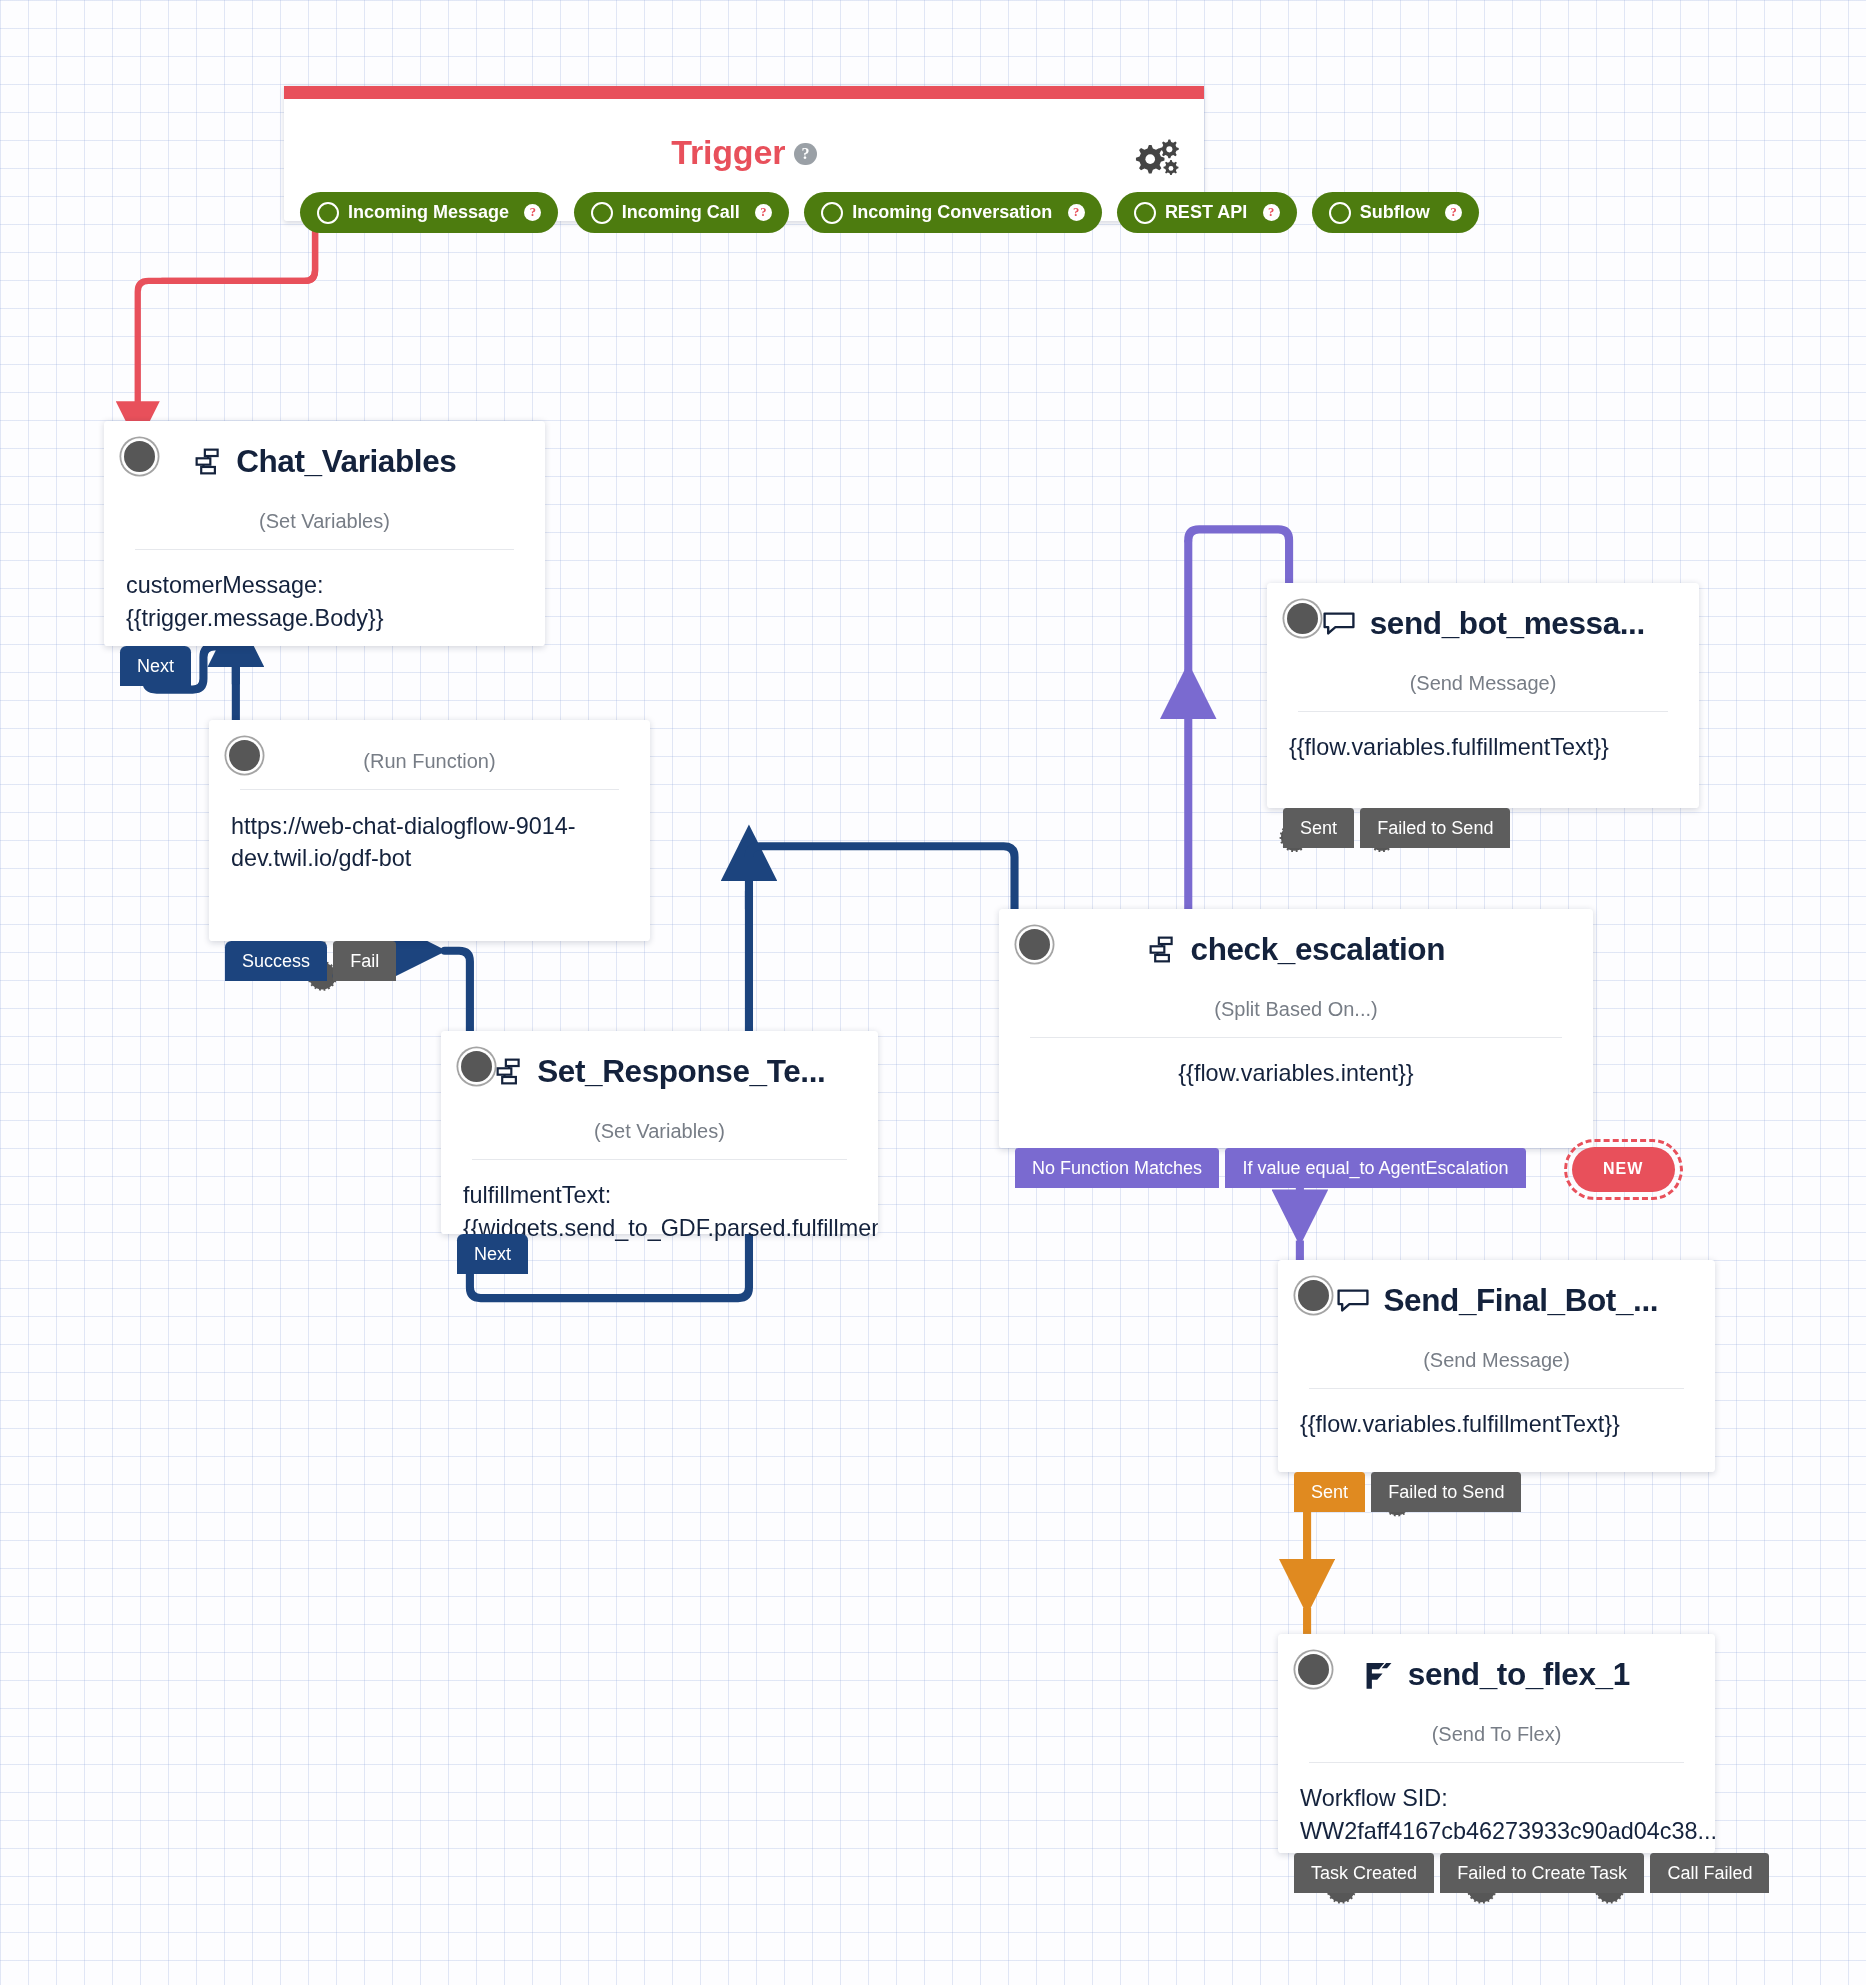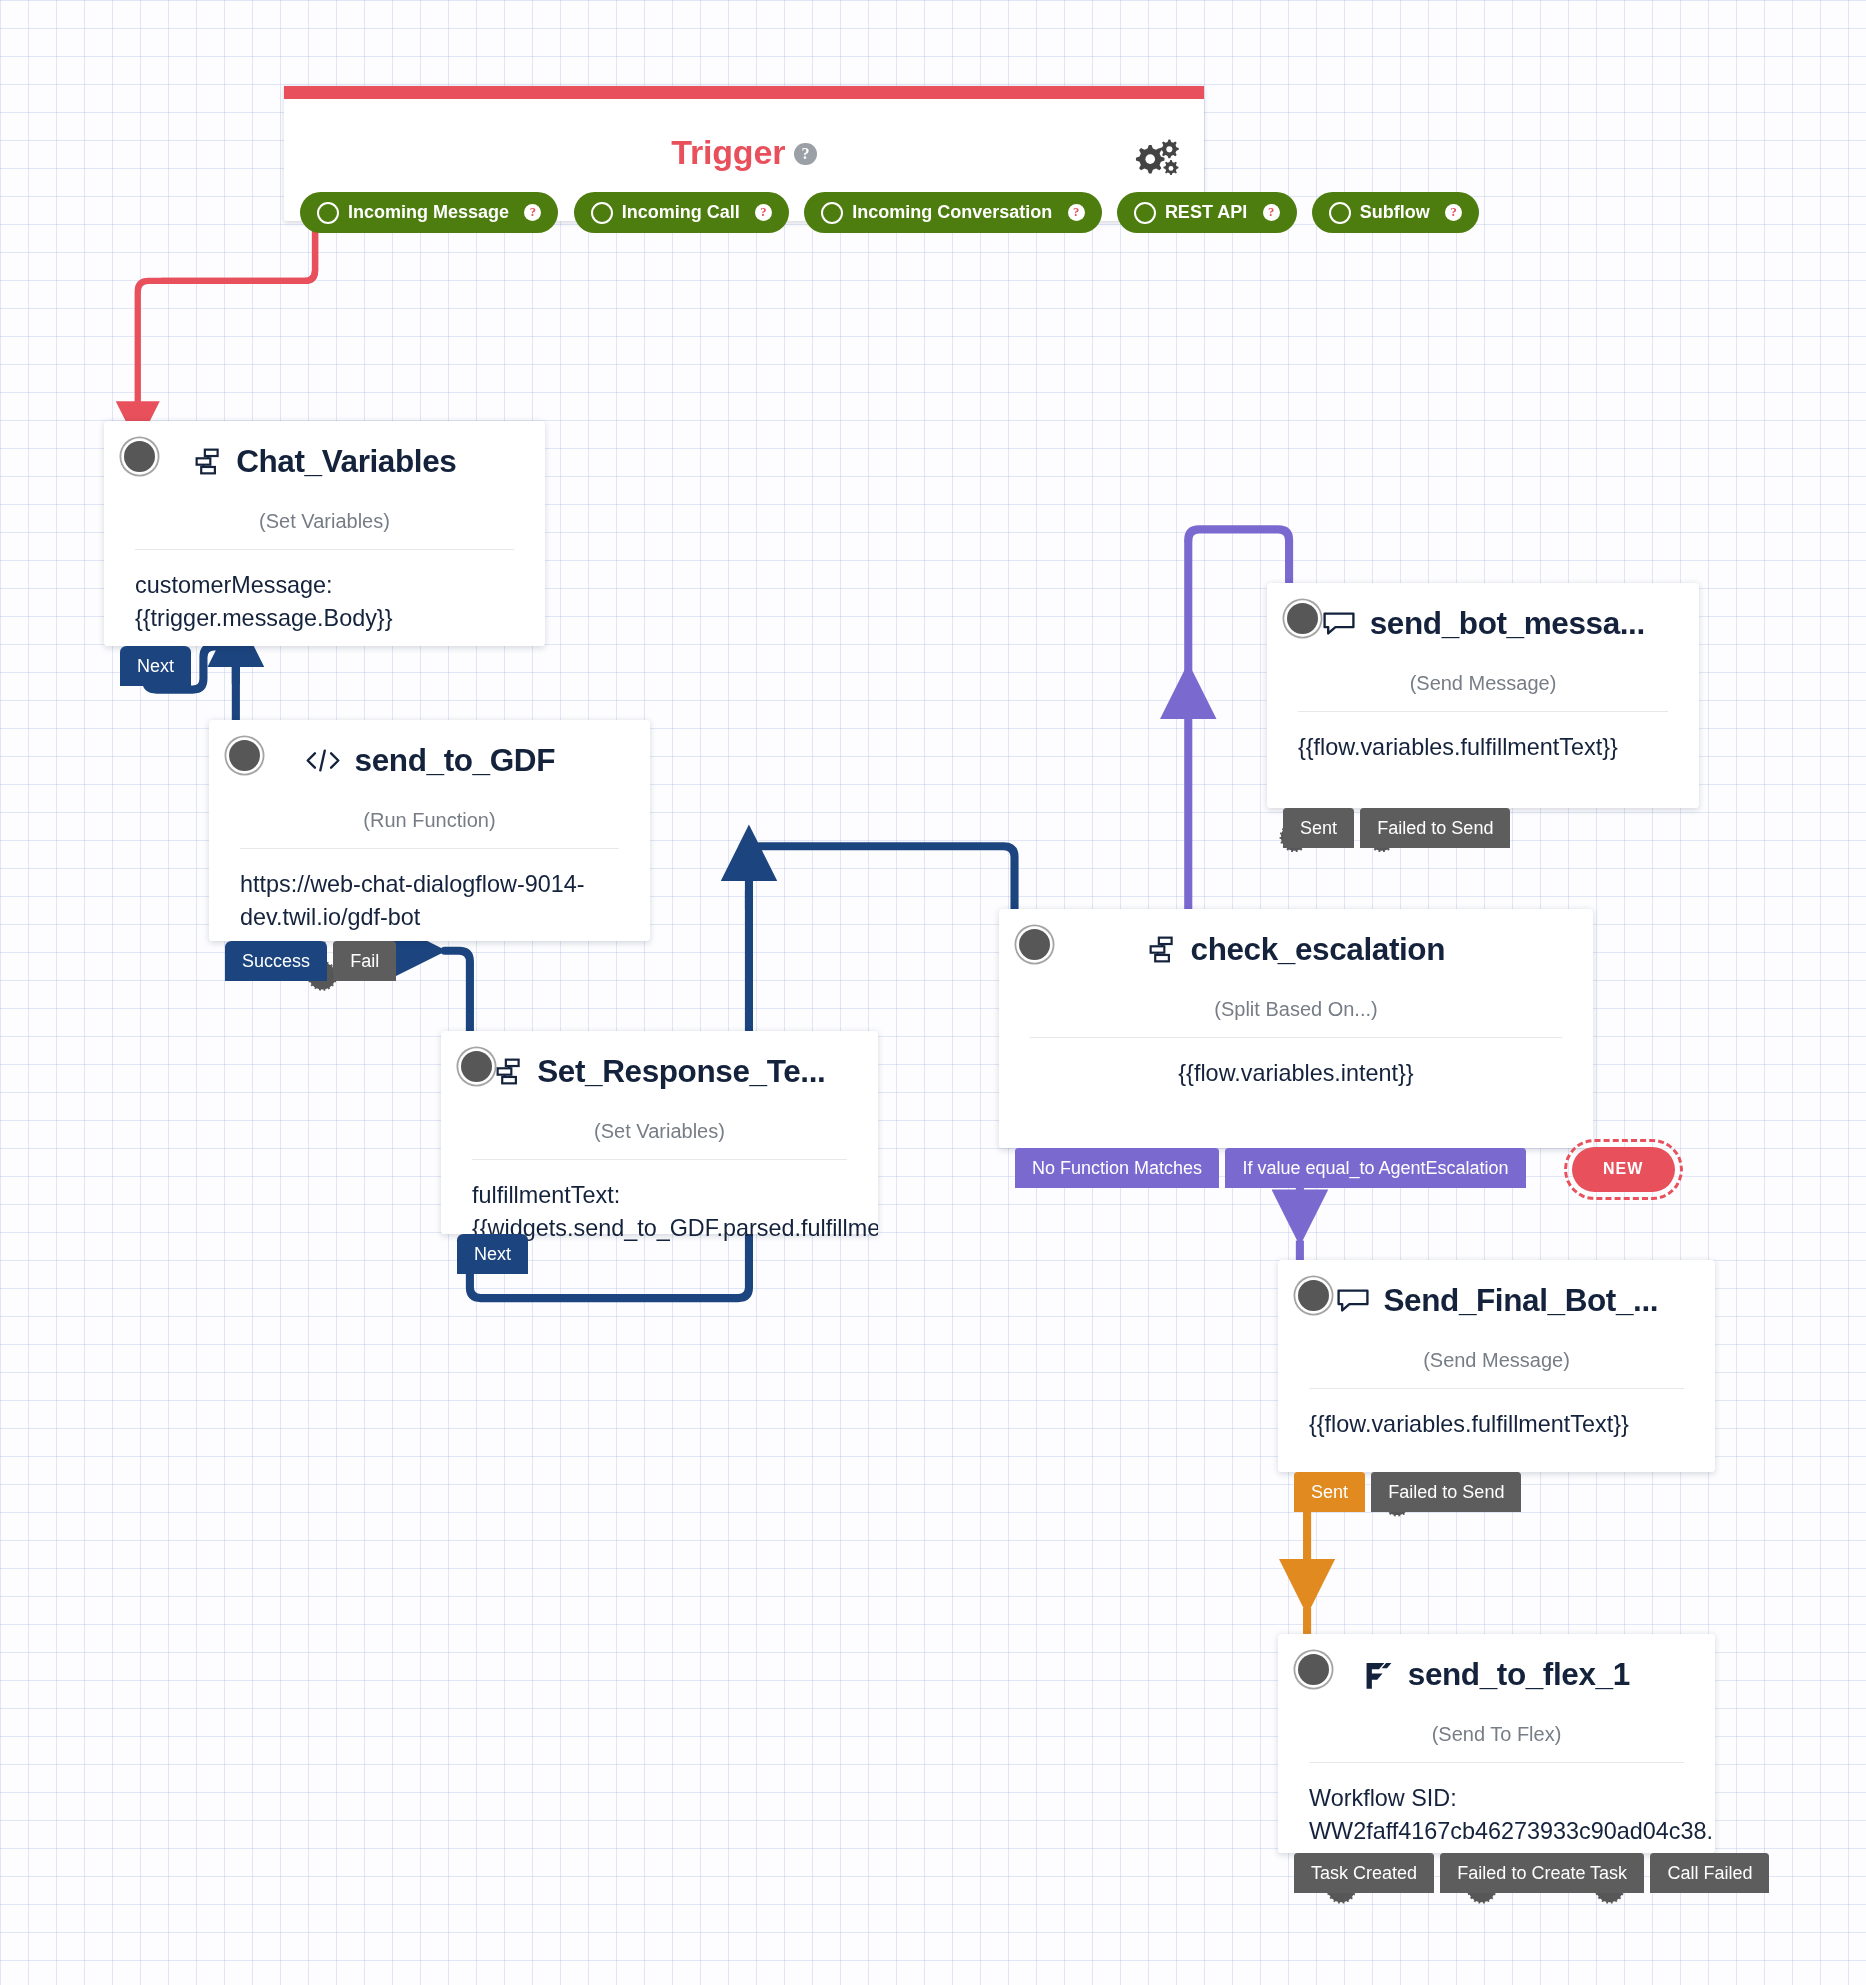--- a/index.html
+++ b/index.html
@@ -64,21 +64,21 @@
   .node .title{
     display:flex;align-items:center;justify-content:center;gap:12.6px;
     padding-top:21.6px;font-size:31.5px;font-weight:700;color:#14223c;
     letter-spacing:-0.4px;white-space:nowrap;
   }
   .node .subtitle{
     text-align:center;color:#777d86;font-size:20px;margin-top:30px;
   }
   .node .rule{height:0.9px;background:#e6e8ec;margin:16px 31px 0;}
   .node .body{
-    padding:20px 31px 0;font-size:23.4px;line-height:1.38;color:#14223c;
+    padding:20px 22px 0;font-size:23.4px;line-height:1.38;color:#14223c;
     white-space:nowrap;overflow:hidden;
   }
   .node .body.wrap{white-space:normal;}
 
   
   .ports{position:absolute;display:flex;gap:6.3px;}
   .chip{
     height:40px;display:flex;align-items:center;padding:0 17px;border-radius:3.6px;
     font-size:18px;color:#fff;white-space:nowrap;
   }
@@ -278,32 +278,20 @@
       <div>customerMessage:</div>
       <div>{{trigger.message.Body}}</div>
     </div>
     <div class="ports" style="left:16px;bottom:-40px;">
       <div class="chip blue">Next</div>
     </div>
   </div>
 
   <div class="node" style="left:209px;top:720px;width:441px;height:221px;">
     <div class="anchor"></div>
-    <div class="title">
-      <span class="ico">
-        <svg width="38" height="27" viewBox="0 0 42 30">
-            <g fill="none" stroke="#14223c" stroke-width="2.6" stroke-linecap="round" stroke-linejoin="round">
-          <polyline points="12,7 4,15 12,23"></polyline>
-              <line x1="23" y1="4" x2="18" y2="26"></line>
-          <polyline points="30,7 38,15 30,23"></polyline>
-            </g>
-          </svg>
-      </span>
-      <span>send_to_GDF</span>
-    </div>
     <div class="subtitle">(Run Function)</div>
     <div class="rule"></div>
     <div class="body wrap">
       <div>https://web-chat-dialogflow-9014-</div>
       <div>dev.twil.io/gdf-bot</div>
     </div>
     <div class="ports" style="left:16px;bottom:-40px;">
       <div class="chip blue">Success</div>
       <div class="chip gray">Fail</div>
     </div>

